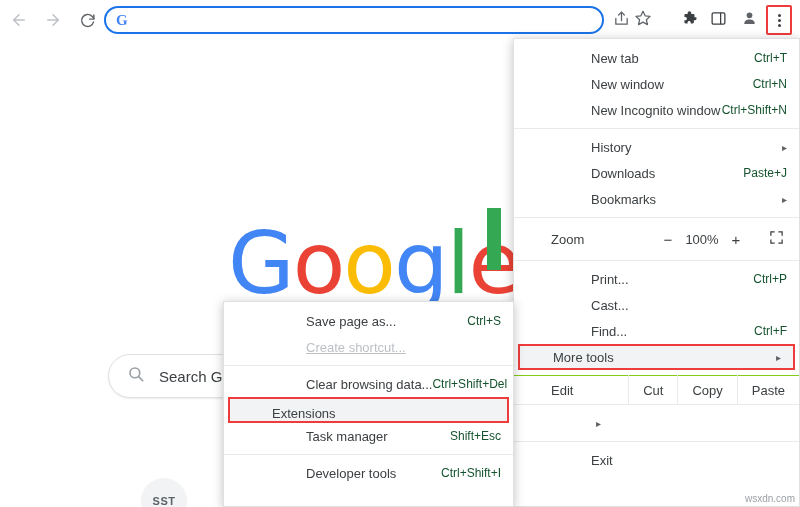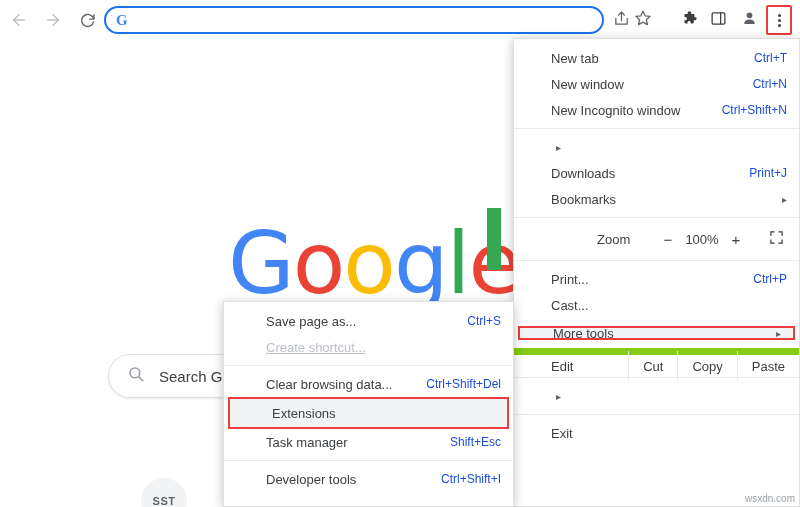--- a/index.html
+++ b/index.html
@@ -128,82 +128,84 @@
     background: #ffffff;
     border: 1px solid #e0e0e0;
     box-shadow: 0 2px 10px rgba(0,0,0,.25);
     font-size: 13px; color: #3c4043;
     padding: 6px 0 0 0;
   }
   .mi {
     height: 26px; display: flex; align-items: center;
     padding: 0 12px 0 37px; position: relative; cursor: default;
     white-space: nowrap;
+    margin-left: 40px;
   }
   .mi .label { flex: 1; }
-  .mi .accel { color: #1d4ed8; font-size: 12px; }
+  .mi .accel { color: #14532d; font-size: 12px; }
   .mi .arrow {
     width: 10px; text-align: right; color: #5f6368; font-size: 10px;
   }
   .mi.dim .label { color: #bdc1c6; text-decoration: underline; }
   .sep { height: 1px; background: #e8eaed; margin: 5px 0; }
 
   
   #zoom-row {
     height: 32px; display: flex; align-items: center;
     padding-left: 37px; padding-right: 8px;
   }
-  #zoom-row .zlabel { flex: 1; margin-left: 46px; }
+  #zoom-row .zlabel { flex: 1; }
   #zoom-row .minus, #zoom-row .plus {
     width: 22px; text-align: center; color: #3c4043; font-size: 15px;
   }
   #zoom-row .pct { width: 46px; text-align: center; font-size: 13px; }
   #zoom-row .full {
     width: 30px; display: flex; align-items: center; justify-content: center;
     color: #3c4043; margin-left: 14px;
   }
 
   
   #edit-row {
     height: 30px; display: flex; align-items: center;
-    padding-left: 37px; border-top: 7px solid #84cc16; border-bottom: 1px solid #e8eaed;
+    padding-left: 37px; border-top: 1px solid #84cc16; border-bottom: 1px solid #e8eaed;
     margin: 5px 0;
   }
   #edit-row .etitle { flex: 1; }
   #edit-row .ebtn {
     padding: 0 14px; height: 30px; display: flex; align-items: center;
     border-left: 1px solid #e8eaed;
   }
 
   
   #mi-moretools {
     border: 2px solid #ee3b3b;
     background: #f1f3f4;
-    margin: 8px 4px;
+    margin: 0 4px;
     padding-left: 33px;
-    height: 14px;
+    height: 26px;
   }
 
   
   #submenu {
     position: absolute; left: 223px; top: 301px;
     width: 291px; height: 206px;
     background: #ffffff;
     border: 1px solid #e0e0e0;
     box-shadow: 0 2px 10px rgba(0,0,0,.25);
     font-size: 13px; color: #3c4043;
     padding: 6px 0 0 0;
   }
   #submenu .mi { padding: 0 12px 0 42px; }
   #mi-extensions {
     border: 2px solid #ee3b3b;
     background: #f1f3f4;
     margin: 0 4px;
     padding-left: 38px;
-    height: 32px;
+    height: 26px;
+    align-items: flex-end;
   }
 
   #watermark {
     position: absolute; right: 5px; bottom: 3px;
     font-size: 10px; color: #9aa0a6;
   }
 </style>
 </head>
 <body>
 
@@ -345,25 +347,26 @@
     <span class="accel">Ctrl+N</span>
   </div>
   <div class="mi">
     <span class="label">New Incognito window</span>
     <span class="accel">Ctrl+Shift+N</span>
   </div>
 
   <div class="sep"></div>
 
   <div class="mi">
+    <span class="label">History</span>
     <span class="arrow">▸</span>
   </div>
   <div class="mi">
     <span class="label">Downloads</span>
-    <span class="accel">Print+J</span>
+    <span class="accel">Paste+J</span>
   </div>
   <div class="mi">
     <span class="label">Bookmarks</span>
     <span class="arrow">▸</span>
   </div>
 
   <div class="sep"></div>
 
   <div id="zoom-row">
     <span class="zlabel">Zoom</span>
@@ -385,20 +388,24 @@
   <div class="sep"></div>
 
   <div class="mi">
     <span class="label">Print...</span>
     <span class="accel">Ctrl+P</span>
   </div>
   <div class="mi">
     <span class="label">Cast...</span>
     <span class="accel"></span>
   </div>
+  <div class="mi">
+    <span class="label">Find...</span>
+    <span class="accel">Ctrl+F</span>
+  </div>
   <div class="mi" id="mi-moretools">
     <span class="label">More tools</span>
     <span class="arrow">▸</span>
   </div>
 
   <div id="edit-row">
     <span class="etitle">Edit</span>
     <span class="ebtn">Cut</span>
     <span class="ebtn">Copy</span>
     <span class="ebtn">Paste</span>

